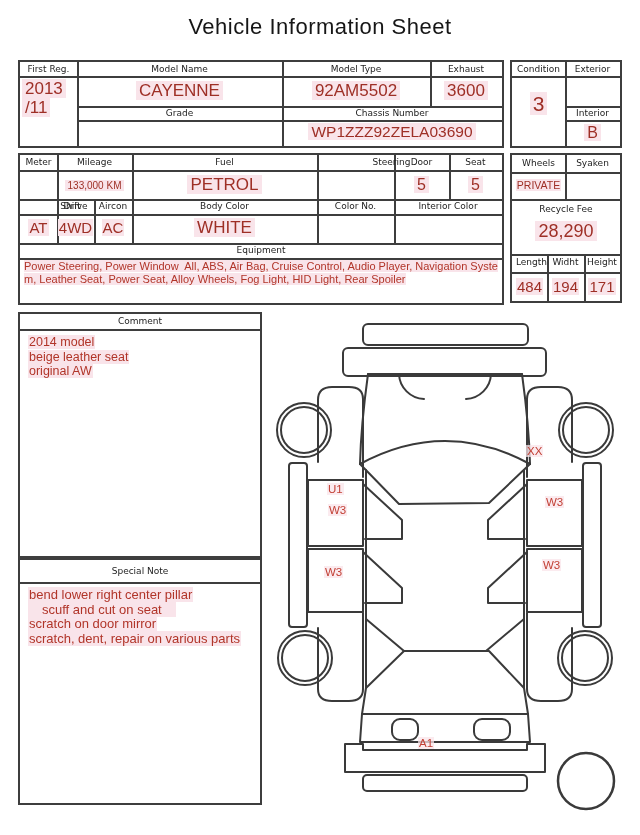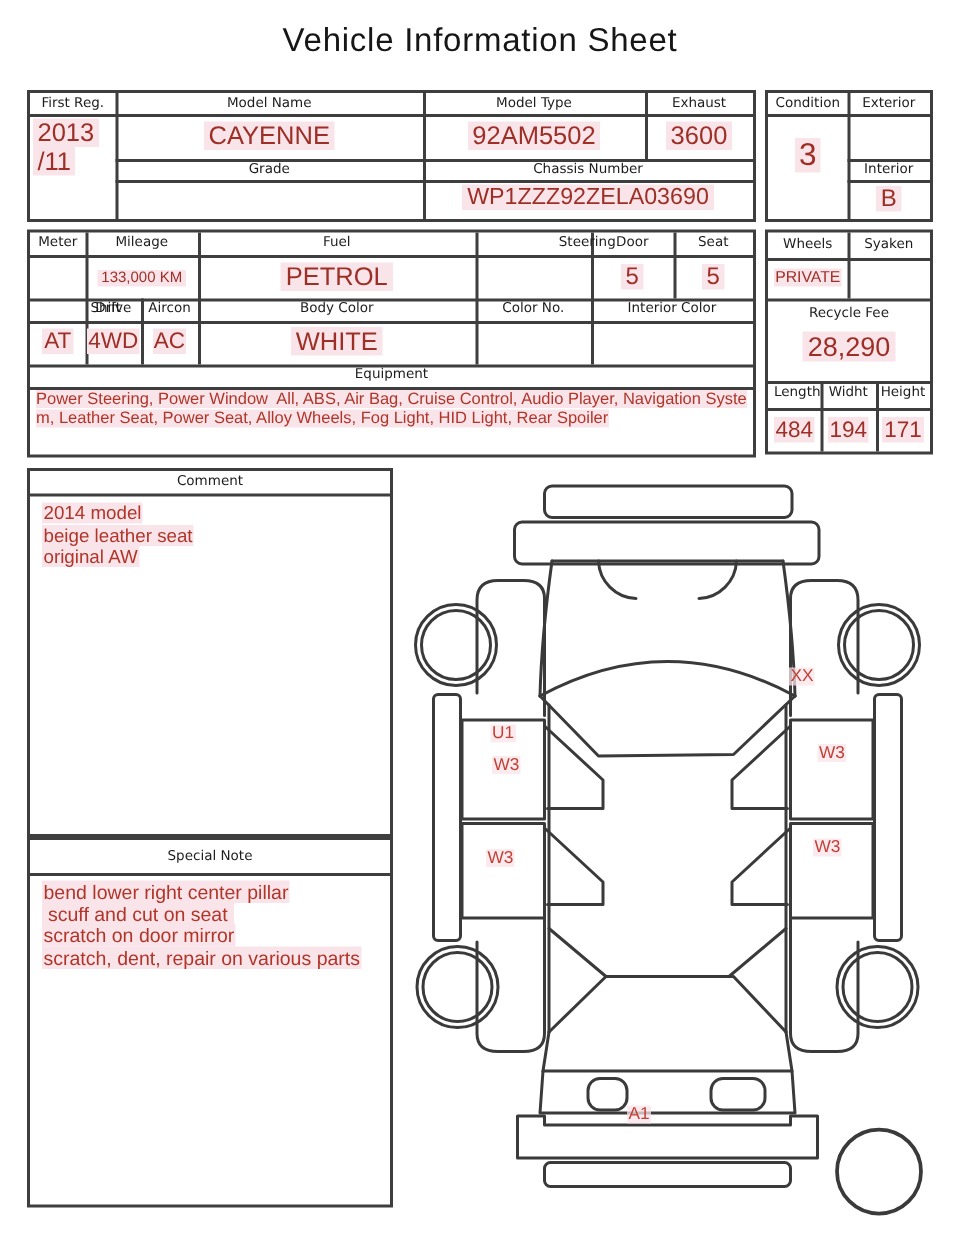--- a/index.html
+++ b/index.html
@@ -157,21 +157,21 @@
       </div>
     </div>
   </div>
 
   <div class="box" style="left:18px;top:558px;width:244px;height:247px;">
     <div class="inner">
       <div class="lbl" style="left:0;width:240px;top:6px;">Special Note</div>
       <div class="hline" style="left:0;top:22px;width:240px;"></div>
       <div class="abs" style="left:0;top:28px;width:240px;">
         <div class="note-line" style="font-size:13px;"><span class="hl" style="padding:0 1px;">bend lower right center pillar</span></div>
-        <div class="note-line" style="font-size:13px;"><span class="hl" style="padding:0 4px;">scuff and cut on seat</span></div>
+        <div class="note-line" style="font-size:13px;"><span class="hl" style="padding:0 14px;">scuff and cut on seat</span></div>
         <div class="note-line" style="font-size:13px;"><span class="hl" style="padding:0 1px;">scratch on door mirror</span></div>
         <div class="note-line" style="font-size:13px;"><span class="hl" style="padding:0 1px;">scratch, dent, repair on various parts</span></div>
       </div>
     </div>
   </div>
 
   <div class="abs" style="left:268px;top:313px;width:370px;height:502px;">
     <svg width="370" height="502" viewBox="268 313 370 502">
       <g fill="none" stroke="#3a3a3a" stroke-width="2" stroke-linejoin="round" stroke-linecap="round">
 

